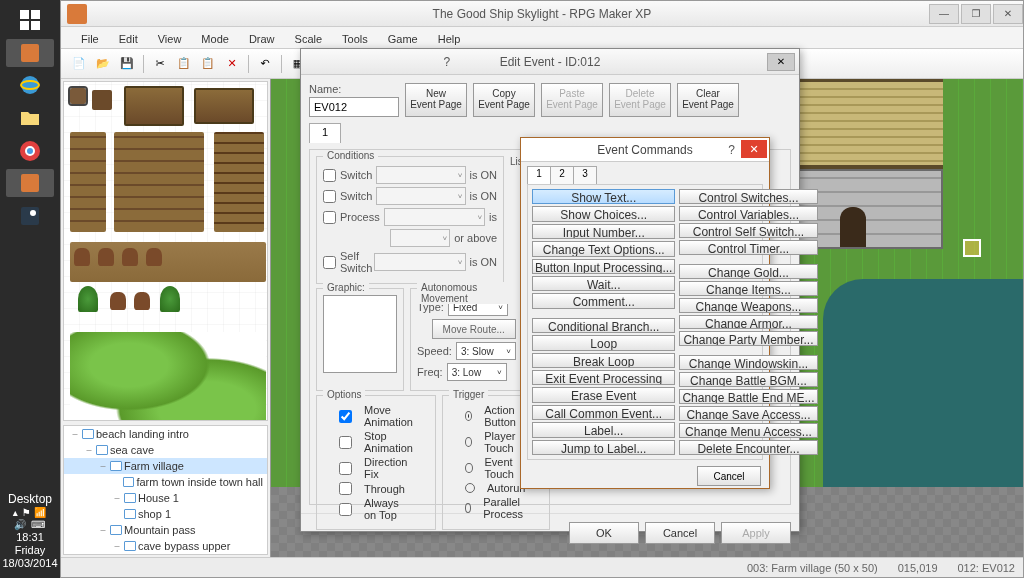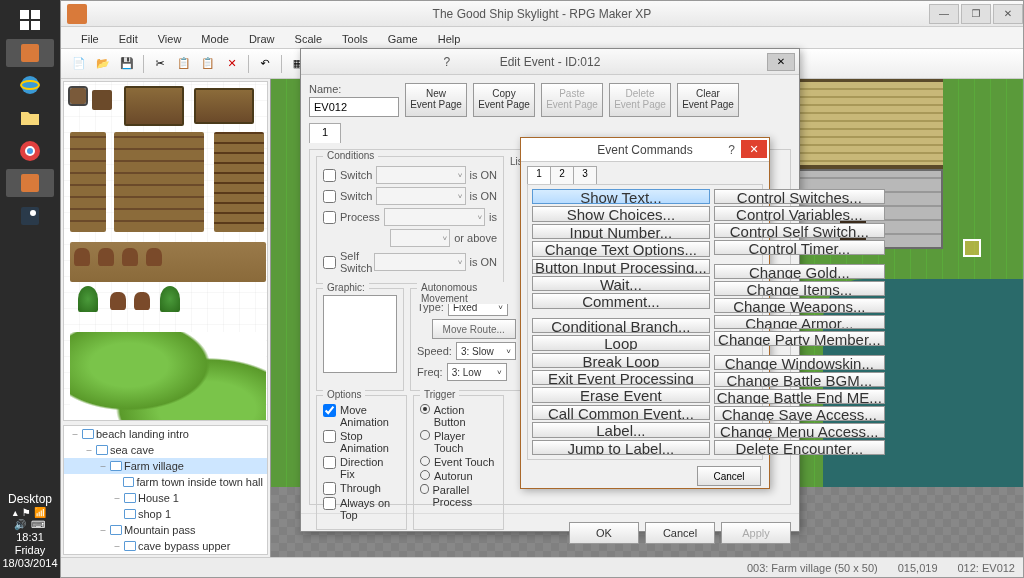--- a/index.html
+++ b/index.html
@@ -89,41 +89,41 @@
 .fieldset{border:1px solid #ccc;padding:6px;margin-bottom:4px;position:relative}
 .fieldset>.legend{position:absolute;top:-7px;left:6px;background:#f0f0f0;padding:0 4px;color:#555;font-size:10px}
 .cond-row{display:flex;align-items:center;gap:4px;margin:3px 0;font-size:10px;color:#555}
 .cond-row input[type=checkbox]{margin:0}
 .sel-sm{height:18px;border:1px solid #bbb;background:#f4f4f4;font-size:10px;flex:1;min-width:0;padding:0 2px;color:#888;display:flex;align-items:center;justify-content:flex-end}
 .sel-sm::after{content:"˅";margin-left:2px;font-size:8px}
 .sel-fx{height:18px;width:60px;border:1px solid #999;background:#fff;font-size:10px;padding:0 4px;display:flex;align-items:center;justify-content:space-between;color:#333}
 .sel-fx::after{content:"˅";font-size:8px}
 .btn-sm{height:20px;padding:0 10px;background:linear-gradient(#fff,#e4e4e4);border:1px solid #999;font-size:10px;color:#666}
 .graphic-box{width:74px;height:78px;background:#fff;border:1px solid #999}
-.opt-row{display:flex;align-items:flex-start;gap:4px;margin:2px 0;font-size:10px;color:#333}
+.opt-row{display:flex;align-items:center;gap:12px;margin:2px 16px;font-size:10px;color:#333}
 .radio{width:10px;height:10px;border:1px solid #666;border-radius:50%;display:inline-block;position:relative}
 .radio.on::after{content:"";position:absolute;inset:2px;background:#333;border-radius:50%}
 .twocol{display:flex;gap:6px}
 .cmd-list-label{font-size:10px;color:#555;margin-bottom:2px}
 .dlg-bottom{display:flex;justify-content:flex-end;gap:6px;padding:8px;border-top:1px solid #ddd}
 .dlg-bottom button{width:70px;height:22px;background:linear-gradient(#fff,#e4e4e4);border:1px solid #999;font-size:11px;color:#333}
 .dlg-bottom button.disabled{color:#aaa}
 
 
 .cmd-dialog{position:absolute;left:520px;top:137px;width:250px;height:352px;background:#f0f0f0;border:1px solid #a9682a;box-shadow:2px 2px 8px rgba(0,0,0,0.3)}
 .cmd-title{height:24px;background:#fff;border-bottom:1px solid #ccc;display:flex;align-items:center;position:relative}
 .cmd-title span.t{position:absolute;left:50%;transform:translateX(-50%);font-size:12px;color:#444}
 .cmd-title .help2{position:absolute;right:34px;color:#555;font-size:12px}
 .cmd-title .close2{position:absolute;right:2px;top:2px;width:26px;height:18px;background:#e0412e;color:#fff;display:flex;align-items:center;justify-content:center;font-size:11px}
 .cmd-tabs{display:flex;height:18px;margin:4px 6px 0}
 .cmd-tab{width:24px;border:1px solid #aaa;border-bottom:none;background:#f8f8f8;text-align:center;font-size:10px;margin-right:-1px;padding-top:1px}
 .cmd-tab.active{background:#fff}
 .cmd-body{margin:0 6px 6px;border:1px solid #ccc;background:#f0f0f0;padding:4px;display:flex;gap:4px;height:276px}
 .cmd-col{flex:1;display:flex;flex-direction:column;gap:2px}
-.cmd-btn{height:18px;background:linear-gradient(#fff,#e4e4e4);border:1px solid #999;font-size:15px;text-align:center;line-height:16px;color:#333;white-space:nowrap;overflow:hidden;text-overflow:ellipsis;padding:0 2px}
+.cmd-btn{height:18px;background:linear-gradient(#fff,#e4e4e4);border:1px solid #999;font-size:12px;text-align:center;line-height:16px;color:#333;white-space:nowrap;overflow:hidden;text-overflow:ellipsis;padding:0 2px}
 .cmd-btn.sel{background:linear-gradient(#d6ecff,#b8dcff);border-color:#5a9ad6}
 .cmd-bottom{display:flex;justify-content:flex-end;padding:0 8px 6px}
 .cmd-bottom button{width:64px;height:20px;background:linear-gradient(#fff,#e4e4e4);border:1px solid #999;font-size:10px}
 </style>
 </head>
 <body>
 
 <div class="taskbar">
   <div class="tb-icon">
       <svg viewBox="0 0 24 24">

